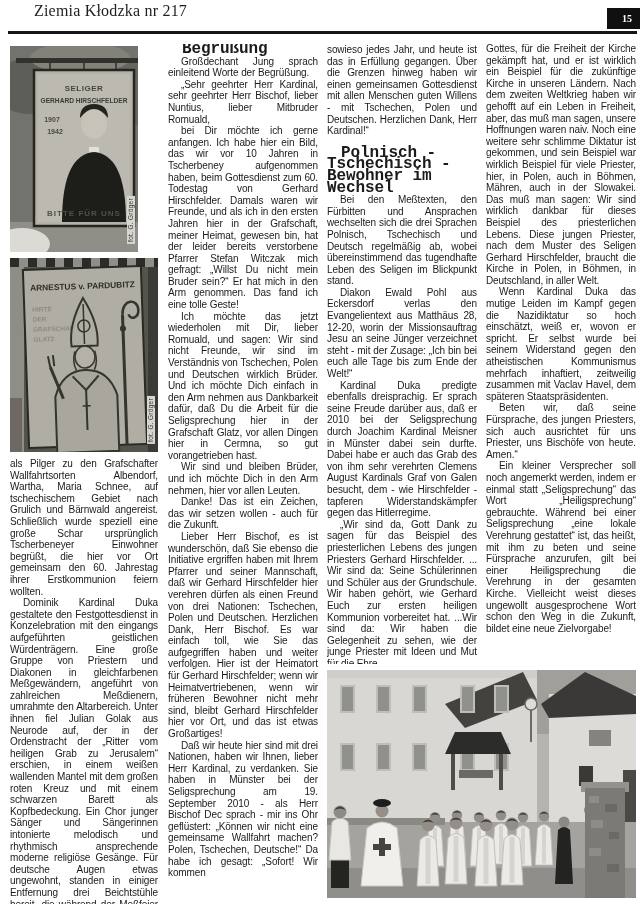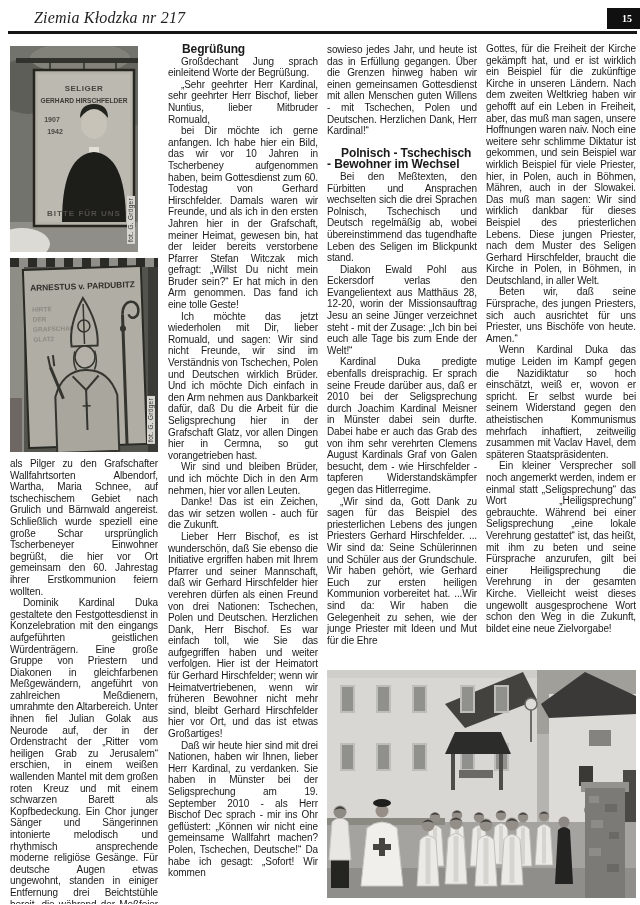--- a/index.html
+++ b/index.html
@@ -4,22 +4,22 @@
 <style>
   html,body{margin:0;padding:0;}
   body{
     width:640px;height:905px;position:relative;overflow:hidden;
     background:#ffffff;
     font-family:"Liberation Sans",sans-serif;
     color:#1a1a1a;
   }
   
   .journal{
-    position:absolute;left:34px;top:9px;
-    font-family:"Liberation Serif",serif;font-style:italic;
+    position:absolute;left:34px;top:2px;
+    font-family:"Liberation Serif",serif;
     font-size:16px;color:#1f1f1f;letter-spacing:.2px;
   }
   .pagenum{
     position:absolute;left:607px;top:8px;width:40px;height:21px;
     background:#101010;color:#ffffff;
     font-family:"Liberation Serif",serif;font-weight:bold;font-size:10px;
     text-align:center;line-height:21px;
   }
   .rule{
     position:absolute;left:8px;top:31px;width:629px;height:3px;background:#151515;
@@ -30,22 +30,22 @@
     font-size:10px;line-height:11.6px;letter-spacing:-0.1px;
     text-align:justify;hyphens:auto;-webkit-hyphens:auto;
   }
   #col1{left:10px;top:458px;width:148px;height:446px;}
   #col2{left:168px;top:44px;width:150px;height:858px;}
   #col3{left:327px;top:44px;width:150px;height:620px;}
   #col4{left:486px;top:43px;width:150px;height:624px;}
   .para{margin:0;text-indent:13px;}
   .para.cont{text-indent:0;}
   .col-heading{
-    margin:11px 0 0 0;font-size:12px;line-height:11.6px;
-    font-weight:bold;text-indent:14px;text-align:left;
+    margin:11px 0 0 0;font-size:16px;line-height:11.6px;
+    font-weight:bold;text-indent:14px;text-align:left;font-family:Liberation Mono, monospace;
   }
   .col-heading:first-child{margin-top:0;}
   
   .photo{position:absolute;overflow:hidden;background:#77776f;}
   #photo1{left:10px;top:46px;width:128px;height:206px;}
   #photo2{left:10px;top:258px;width:148px;height:194px;}
   #photo3{left:327px;top:670px;width:309px;height:228px;}
   .photo svg{display:block;}
   .credit{
     position:absolute;right:3px;bottom:8px;
@@ -246,16 +246,16 @@
 <div class="col" id="col3">
     <p class="para cont">sowieso jedes Jahr, und heute ist das in Erfüllung gegangen. Über die Grenzen hinweg haben wir einen gemeinsamen Gottesdienst mit allen Menschen guten Willens - mit Tschechen, Polen und Deutschen. Herzlichen Dank, Herr Kardinal!“</p>
     <h3 class="col-heading">Polnisch - Tschechisch - Bewohner im Wechsel</h3>
     <p class="para">Bei den Meßtexten, den Fürbitten und Ansprachen wechselten sich die drei Sprachen Polnisch, Tschechisch und Deutsch regelmäßig ab, wobei übereinstimmend das tugendhafte Leben des Seligen im Blickpunkt stand.</p>
     <p class="para">Diakon Ewald Pohl aus Eckersdorf verlas den Evangelientext aus Matthäus 28, 12-20, worin der Missionsauftrag Jesu an seine Jünger verzeichnet steht - mit der Zusage: „Ich bin bei euch alle Tage bis zum Ende der Welt!“</p>
     <p class="para">Kardinal Duka predigte ebenfalls dreisprachig. Er sprach seine Freude darüber aus, daß er 2010 bei der Seligsprechung durch Joachim Kardinal Meisner in Münster dabei sein durfte. Dabei habe er auch das Grab des von ihm sehr verehrten Clemens August Kardinals Graf von Galen besucht, dem - wie Hirschfelder - tapferen Widerstandskämpfer gegen das Hitlerregime.</p>
     <p class="para">„Wir sind da, Gott Dank zu sagen für das Beispiel des priesterlichen Lebens des jungen Priesters Gerhard Hirschfelder. ... Wir sind da: Seine Schülerinnen und Schüler aus der Grundschule. Wir haben gehört, wie Gerhard Euch zur ersten heiligen Kommunion vorbereitet hat. ...Wir sind da: Wir haben die Gelegenheit zu sehen, wie der junge Priester mit Ideen und Mut für die Ehre</p>
   </div>
 <div class="col" id="col4">
     <p class="para cont">Gottes, für die Freiheit der Kirche gekämpft hat, und er ist wirklich ein Beispiel für die zukünftige Kirche in unseren Ländern. Nach dem zweiten Weltkrieg haben wir gehofft auf ein Leben in Freiheit, aber, das muß man sagen, unsere Hoffnungen waren naiv. Noch eine weitere sehr schlimme Diktatur ist gekommen, und sein Beispiel war wirklich Beispiel für viele Priester, hier, in Polen, auch in Böhmen, Mähren, auch in der Slowakei. Das muß man sagen: Wir sind wirklich dankbar für dieses Beispiel des priesterlichen Lebens. Diese jungen Priester, nach dem Muster des Seligen Gerhard Hirschfelder, braucht die Kirche in Polen, in Böhmen, in Deutschland, in aller Welt.</p>
+    <p class="para">Wenn Kardinal Duka das mutige Leiden im Kampf gegen die Nazidiktatur so hoch einschätzt, weiß er, wovon er spricht. Er selbst wurde bei seinem Widerstand gegen den atheistischen Kommunismus mehrfach inhaftiert, zeitweilig zusammen mit Vaclav Havel, dem späteren Staatspräsidenten.</p>
     <p class="para">Beten wir, daß seine Fürsprache, des jungen Priesters, sich auch ausrichtet für uns Priester, uns Bischöfe von heute. Amen.“</p>
-    <p class="para">Wenn Kardinal Duka das mutige Leiden im Kampf gegen die Nazidiktatur so hoch einschätzt, weiß er, wovon er spricht. Er selbst wurde bei seinem Widerstand gegen den atheistischen Kommunismus mehrfach inhaftiert, zeitweilig zusammen mit Vaclav Havel, dem späteren Staatspräsidenten.</p>
     <p class="para">Ein kleiner Versprecher soll noch angemerkt werden, indem er einmal statt „Seligsprechung“ das Wort „Heiligsprechung“ gebrauchte. Während bei einer Seligsprechung „eine lokale Verehrung gestattet“ ist, das heißt, mit ihm zu beten und seine Fürsprache anzurufen, gilt bei einer Heiligsprechung die Verehrung in der gesamten Kirche. Vielleicht weist dieses ungewollt ausgesprochene Wort schon den Weg in die Zukunft, bildet eine neue Zielvorgabe!</p>
   </div>
 
 </body></html>

